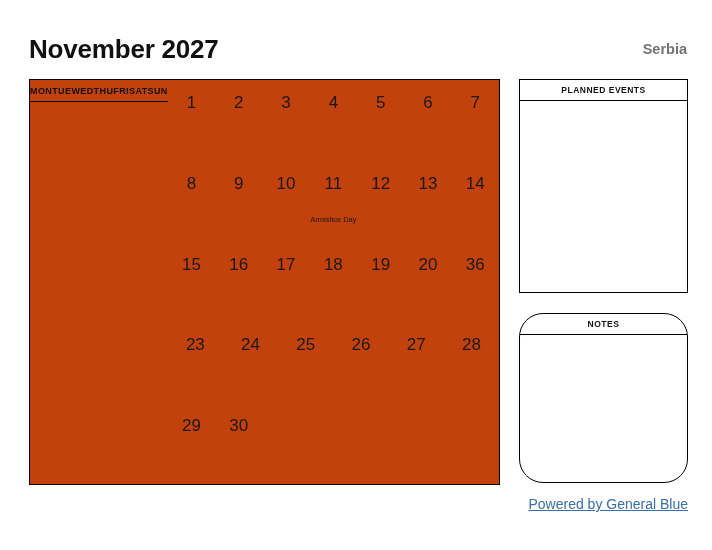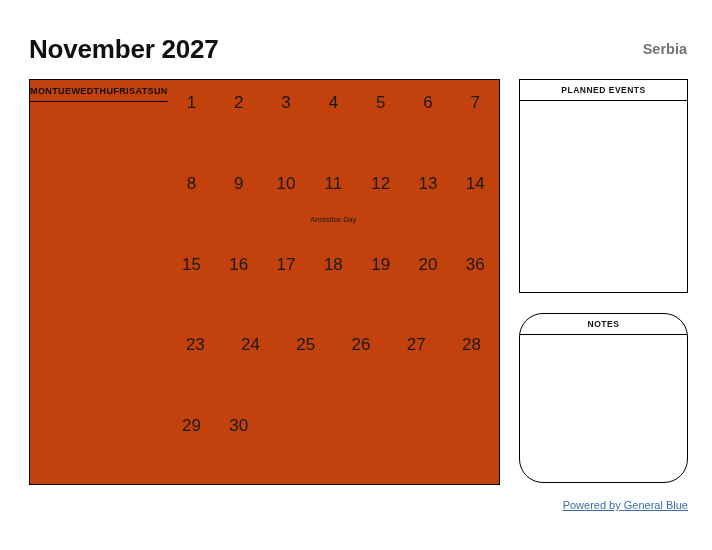--- a/index.html
+++ b/index.html
@@ -148,21 +148,21 @@
 
   
   .footer {
     position: absolute;
     left: 519px;
     top: 495px;
     width: 169px;
     text-align: right;
   }
   .footer-link {
-    font-size: 11px;
+    font-size: 14px;
     color: #3a6ea5;
     text-decoration: underline;
     cursor: pointer;
     white-space: nowrap;
   }
 </style>
 </head>
 <body>
 
 <div class="header">

